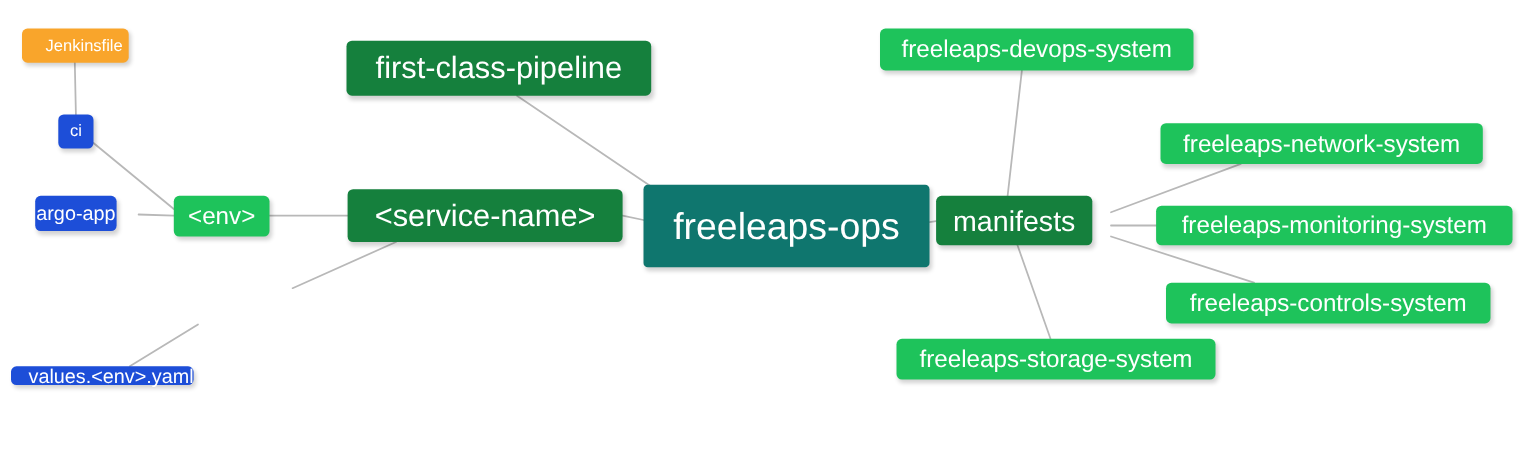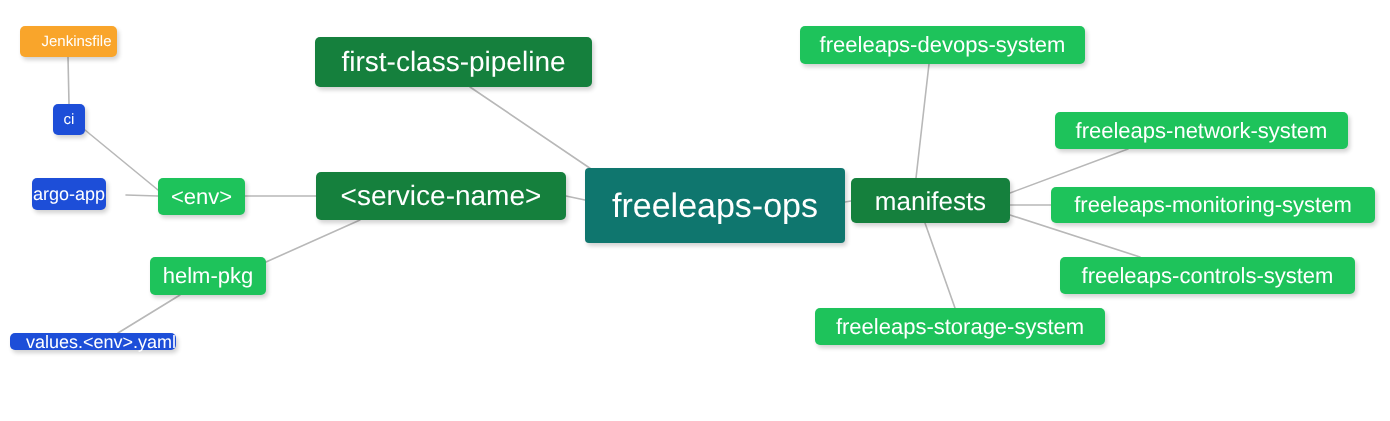--- a/index.html
+++ b/index.html
@@ -70,28 +70,25 @@
     </svg>
 <div class="node node-root" style="left: 585px; top: 168px; width: 260px; height: 75px; font-size: 34px;">
       <span>freeleaps-ops</span>
     </div>
     <div class="node node-blue" style="left: 315px; top: 37px; width: 277px; height: 50px; font-size: 28px;">
       <span>first-class-pipeline</span>
     </div>
     <div class="node node-blue" style="left: 316px; top: 172px; width: 250px; height: 48px; font-size: 28px; text-align: right;">
       <span>&lt;service-name&gt;</span>
     </div>
-    <div class="node node-blue" style="left: 851px; top: 178px; width: 159px; height: 45px; font-size: 26px;">
+    <div class="node node-blue" style="left: 851px; top: 178px; width: 142px; height: 45px; font-size: 26px;">
       <span>manifests</span>
     </div>
     <div class="node node-green" style="left: 158px; top: 178px; width: 87px; height: 37px; font-size: 22px; text-align: center;">
       <span>&lt;env&gt;</span>
-    </div>
-    <div class="node node-green" style="left: 150px; top: 257px; width: 116px; height: 38px; font-size: 22px;">
-      <span>helm-pkg</span>
     </div>
     <div class="node node-red" style="left: 53px; top: 104px; width: 32px; height: 31px; font-size: 15px;">
       <span>ci</span>
     </div>
     <div class="node node-orange" style="left: 20px; top: 26px; width: 97px; height: 31px; font-size: 15px; padding-left: 16px;">
       <span>Jenkinsfile</span>
     </div>
     <div class="node node-red" style="left: 32px; top: 178px; width: 74px; height: 32px; font-size: 18px;">
       <span>argo-app</span>
     </div>

